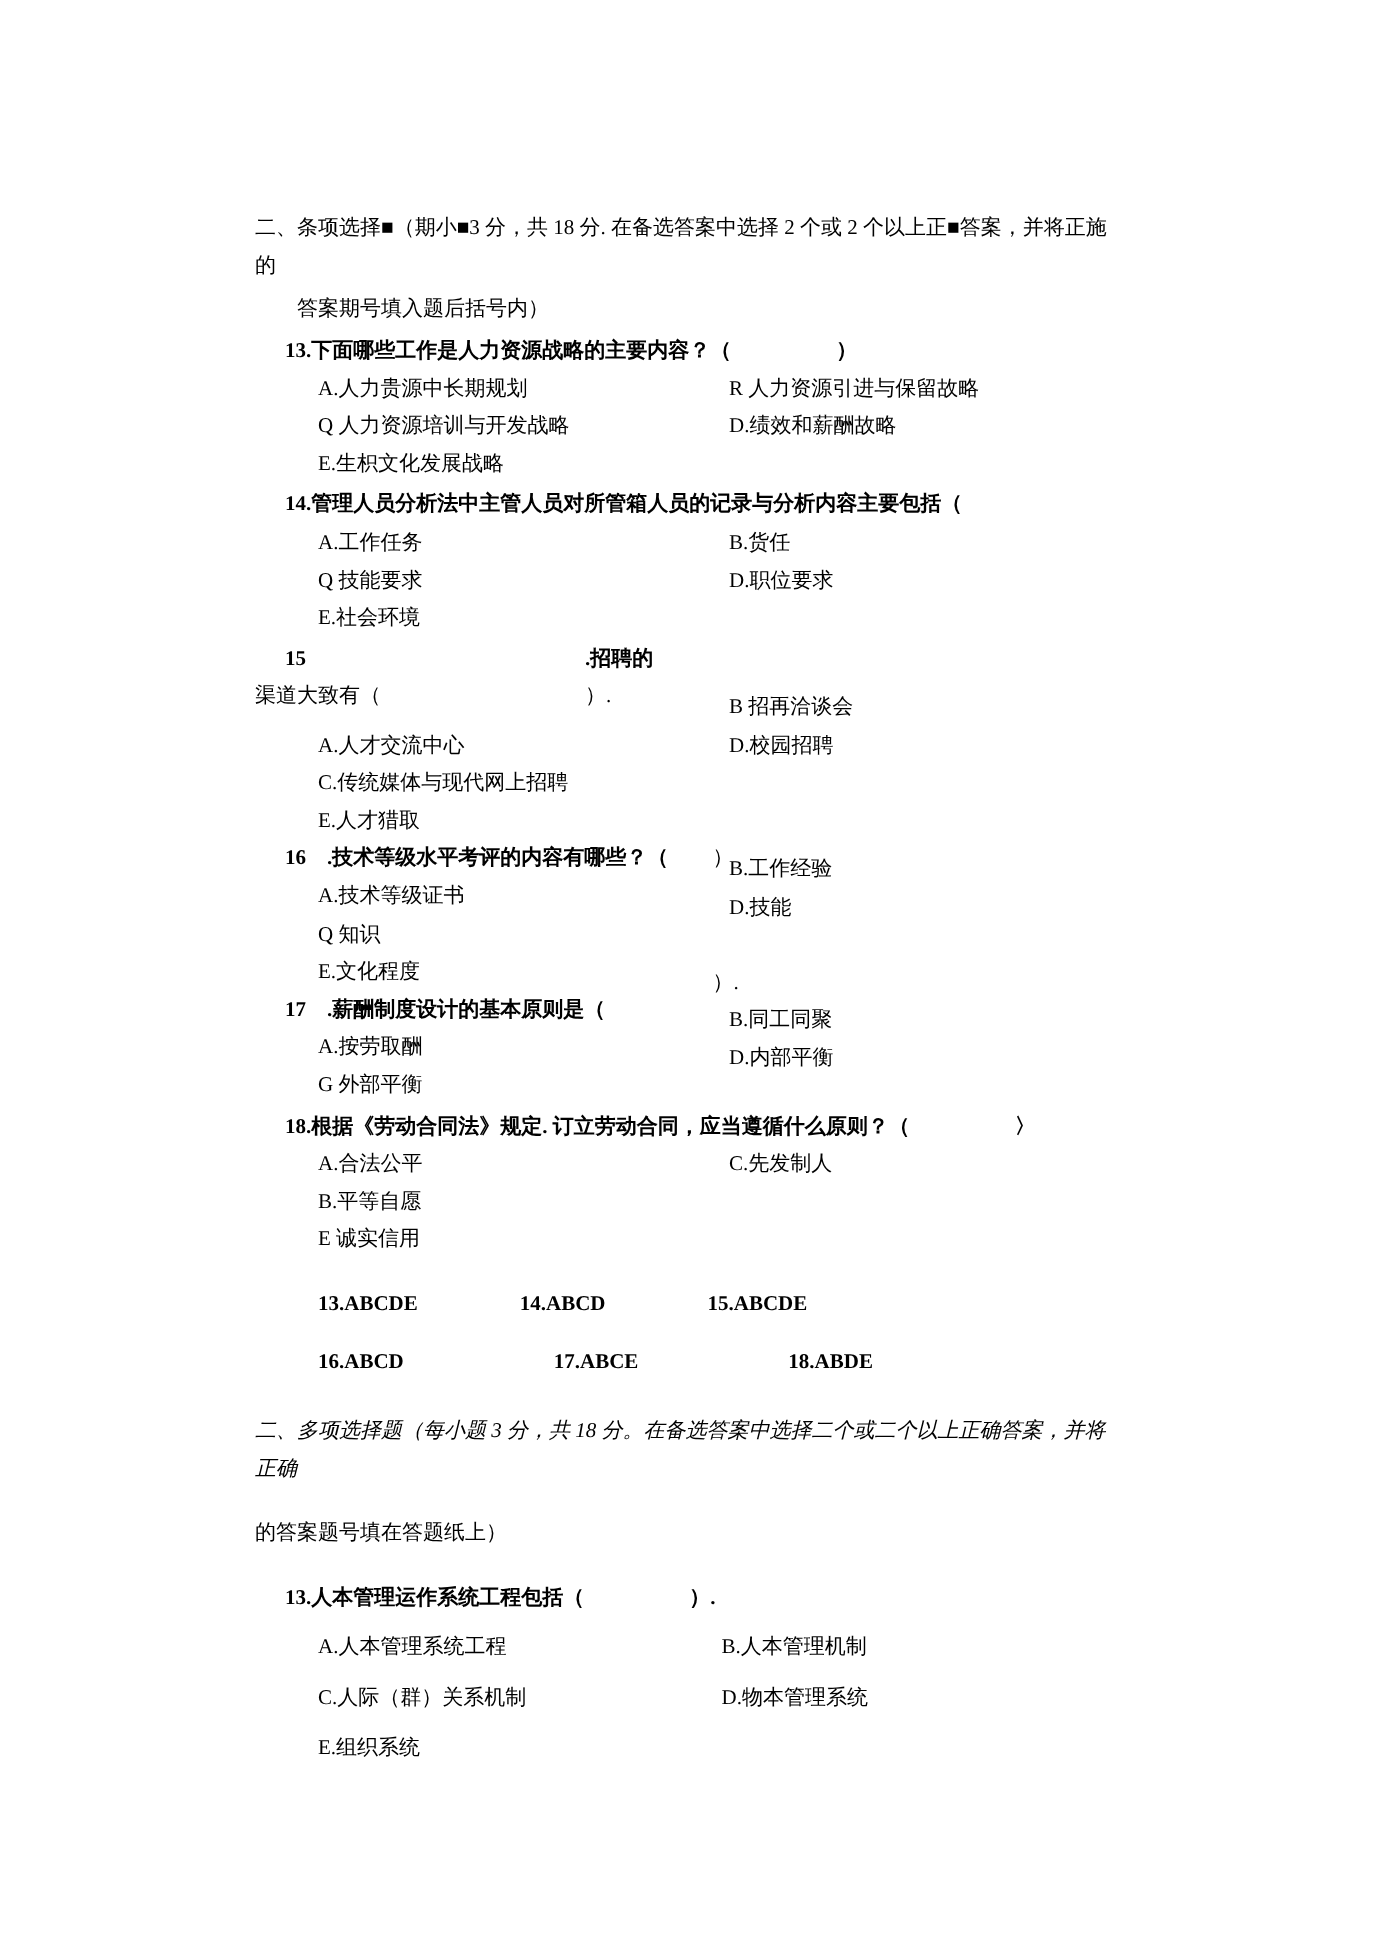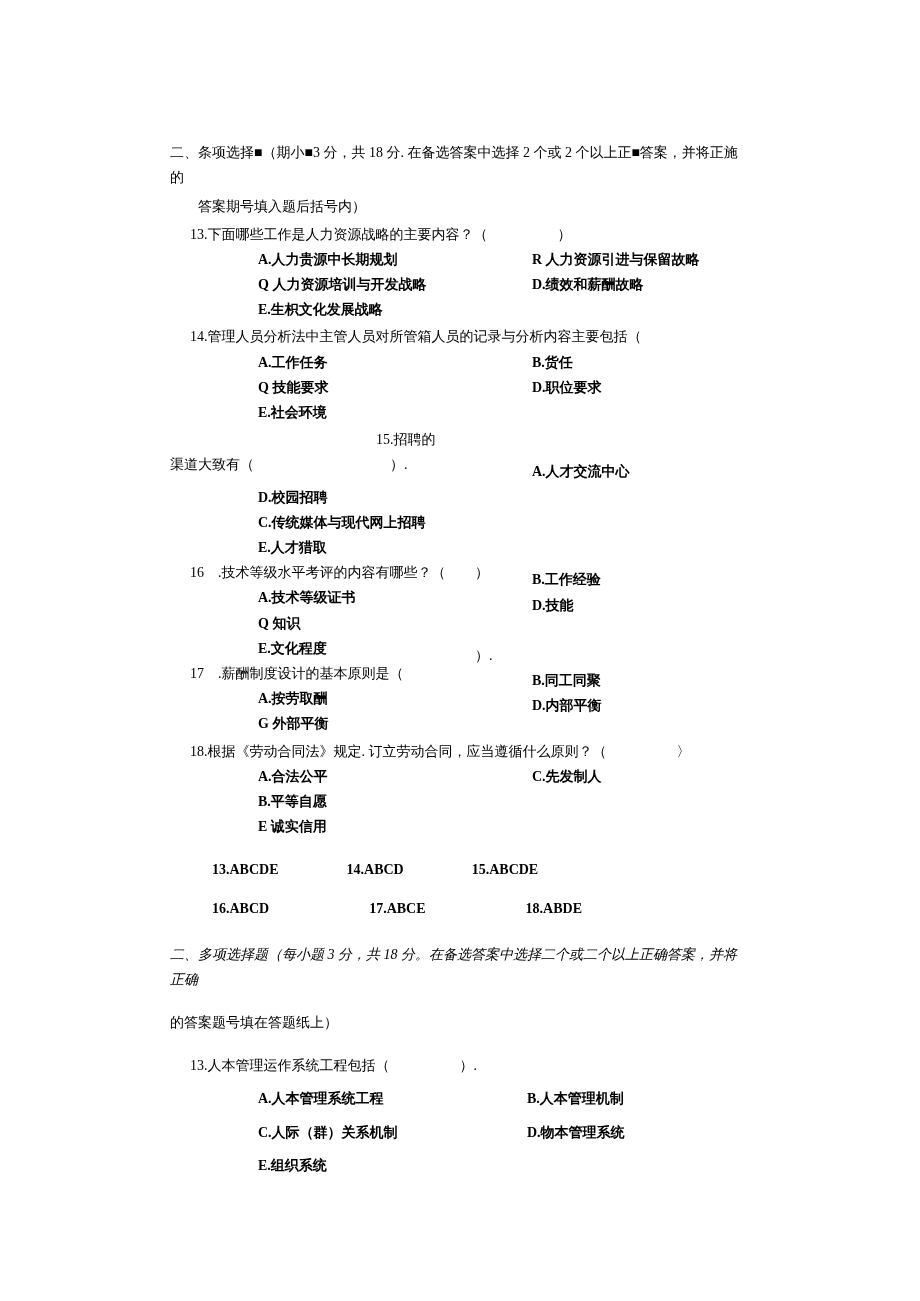--- a/index.html
+++ b/index.html
@@ -38,22 +38,22 @@
       font-weight: bold;
     }
     .answers-row2 {
       display: flex;
       margin-left: 42px;
       margin-top: 14px;
       gap: 100px;
       font-weight: bold;
       margin-bottom: 20px;
     }
-    .bold { font-weight: normal; text-align: right; }
-    .opt-label { font-weight: bold; margin-left: 46px; }
+    .bold { font-weight: bold; }
+    .opt-label { font-weight: normal; }
     .section2-heading { margin-top: 4px; font-style: italic; }
     .section2-sub { margin-top: 18px; margin-bottom: 18px; }
     .q13b-opts .row2 { display: grid; grid-template-columns: 1fr 1fr; margin-left: 42px; margin-top: 8px; }
     .q13b-opts .row3 { margin-left: 42px; margin-top: 8px; }
   </style>
 </head>
 <body>
 
 <div class="section-heading">
   <span>二、条项选择■（期小■3 分，共 18 分. 在备选答案中选择 2 个或 2 个以上正■答案，并将正施的</span>
@@ -87,20 +87,21 @@
 <div class="question-row" style="display:flex;">
   <span class="bold" style="width:200px;">15</span>
   <span class="bold">.招聘的</span>
 </div>
 <div style="display:flex;">
   <span style="width:220px;">渠道大致有（</span>
   <span>）.</span>
 </div>
 <div class="options-grid" style="margin-top:-18px;">
   <div></div>
+  <div><span class="opt-label">B 招再洽谈会</span></div>
   <div><span class="opt-label">A.人才交流中心</span></div>
   <div><span class="opt-label">D.校园招聘</span></div>
   <div class="full-width-option"><span class="opt-label">C.传统媒体与现代网上招聘</span></div>
   <div class="full-width-option"><span class="opt-label">E.人才猎取</span></div>
 </div>
 
 <div class="options-grid" style="margin-left:20px;">
   <div style="margin-left:0;"><span class="bold">16　.技术等级水平考评的内容有哪些？（</span></div>
   <div><span>）</span></div>
 </div>

